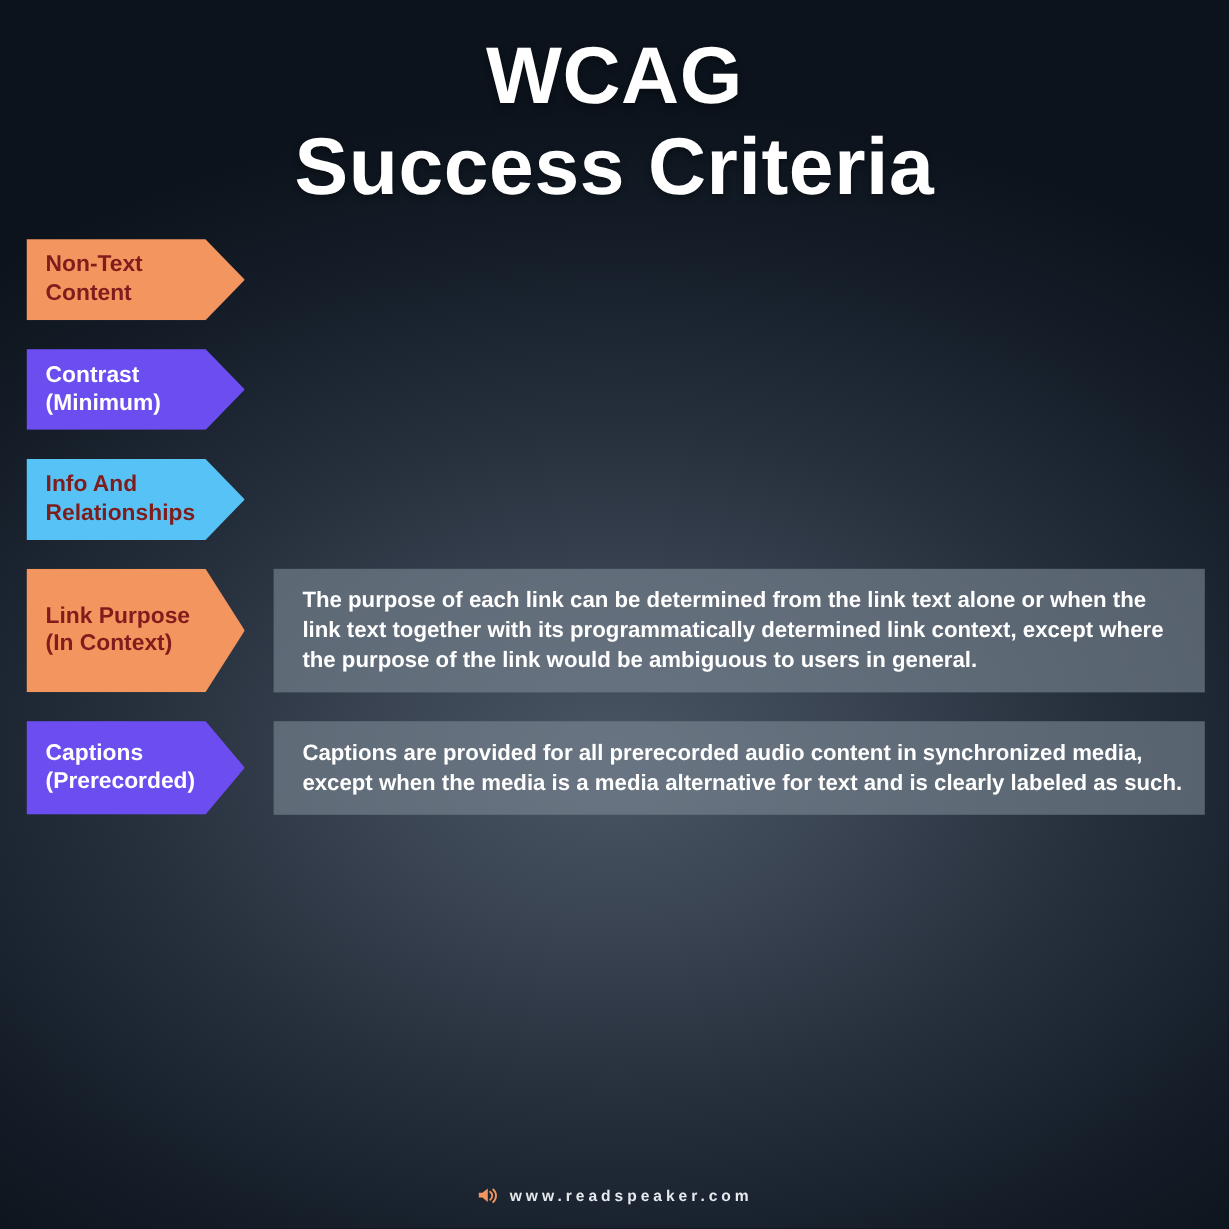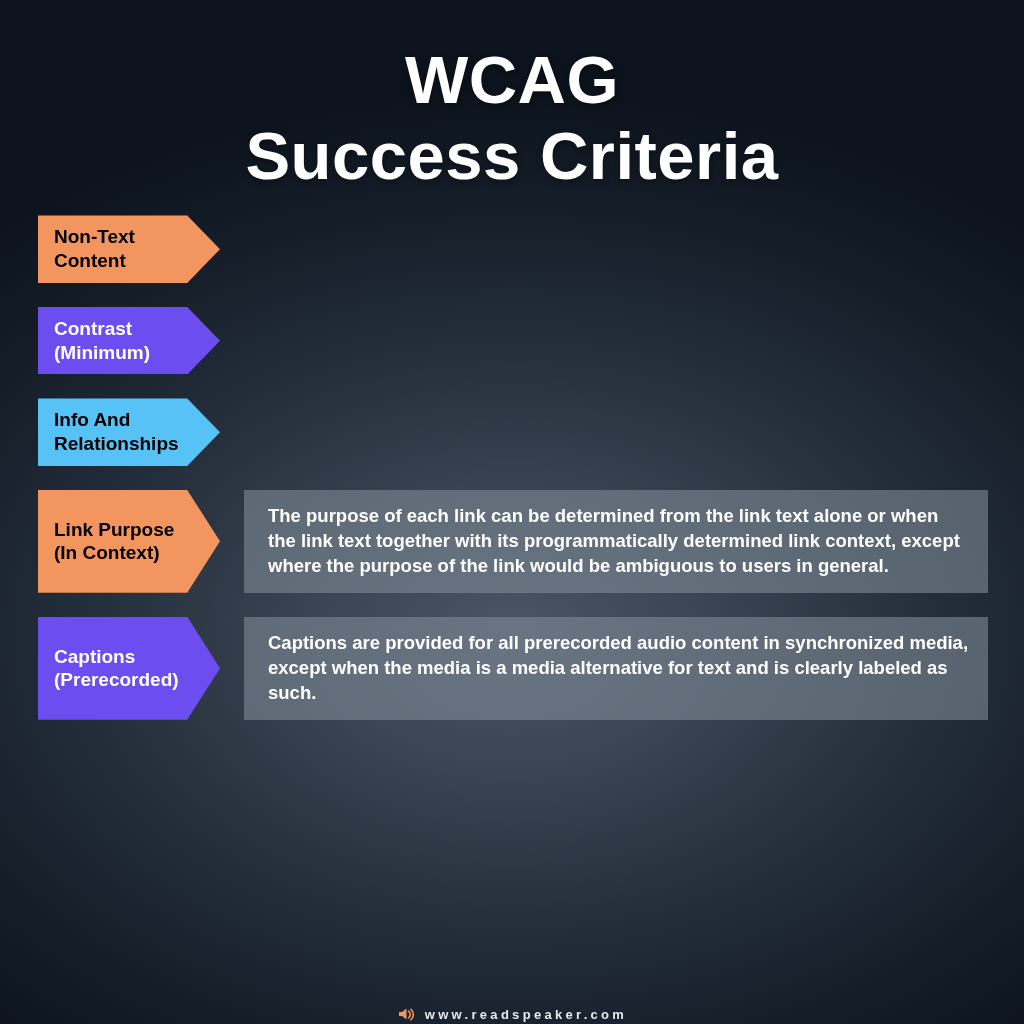--- a/index.html
+++ b/index.html
@@ -14,21 +14,21 @@
     overflow: hidden;
   }
   .poster {
     position: relative;
     width: 1024px;
     height: 1024px;
     background:
       radial-gradient(ellipse 900px 620px at 50% 62%, #4a5665 0%, #3a4452 22%, #26303d 45%, #151e29 68%, #0c131c 88%),
       linear-gradient(180deg, #0c131c 0%, #101924 40%, #0b121b 100%);
     box-sizing: border-box;
-    padding: 16px;
+    padding: 0;
   }
   .title-block {
     padding-top: 26px;
     text-align: center;
     color: #ffffff;
   }
   .title-line {
     font-size: 67px;
     font-weight: bold;
     line-height: 1.13;
@@ -46,21 +46,21 @@
     position: relative;
   }
   .tag {
     position: relative;
     width: 182px;
     min-width: 182px;
     display: flex;
     align-items: center;
     padding: 10px 14px 10px 16px;
     box-sizing: border-box;
-    color: #000000;
+    color: #7f1d1d;
     font-size: 19px;
     font-weight: bold;
     line-height: 1.25;
     z-index: 2;
     clip-path: polygon(0 0, 82% 0, 100% 50%, 82% 100%, 0 100%);
   }
   .tag-label {
     white-space: pre-line;
   }
   .desc {
@@ -73,21 +73,21 @@
     padding: 14px 18px 14px 24px;
     box-sizing: border-box;
     display: flex;
     align-items: center;
     margin-left: 24px;
   }
   .footer {
     position: absolute;
     left: 0;
     right: 0;
-    bottom: 0;
+    bottom: 18px;
     display: flex;
     align-items: center;
     justify-content: center;
     gap: 9px;
   }
   .footer-logo {
     width: 19px;
     height: 19px;
     position: relative;
     display: inline-block;

